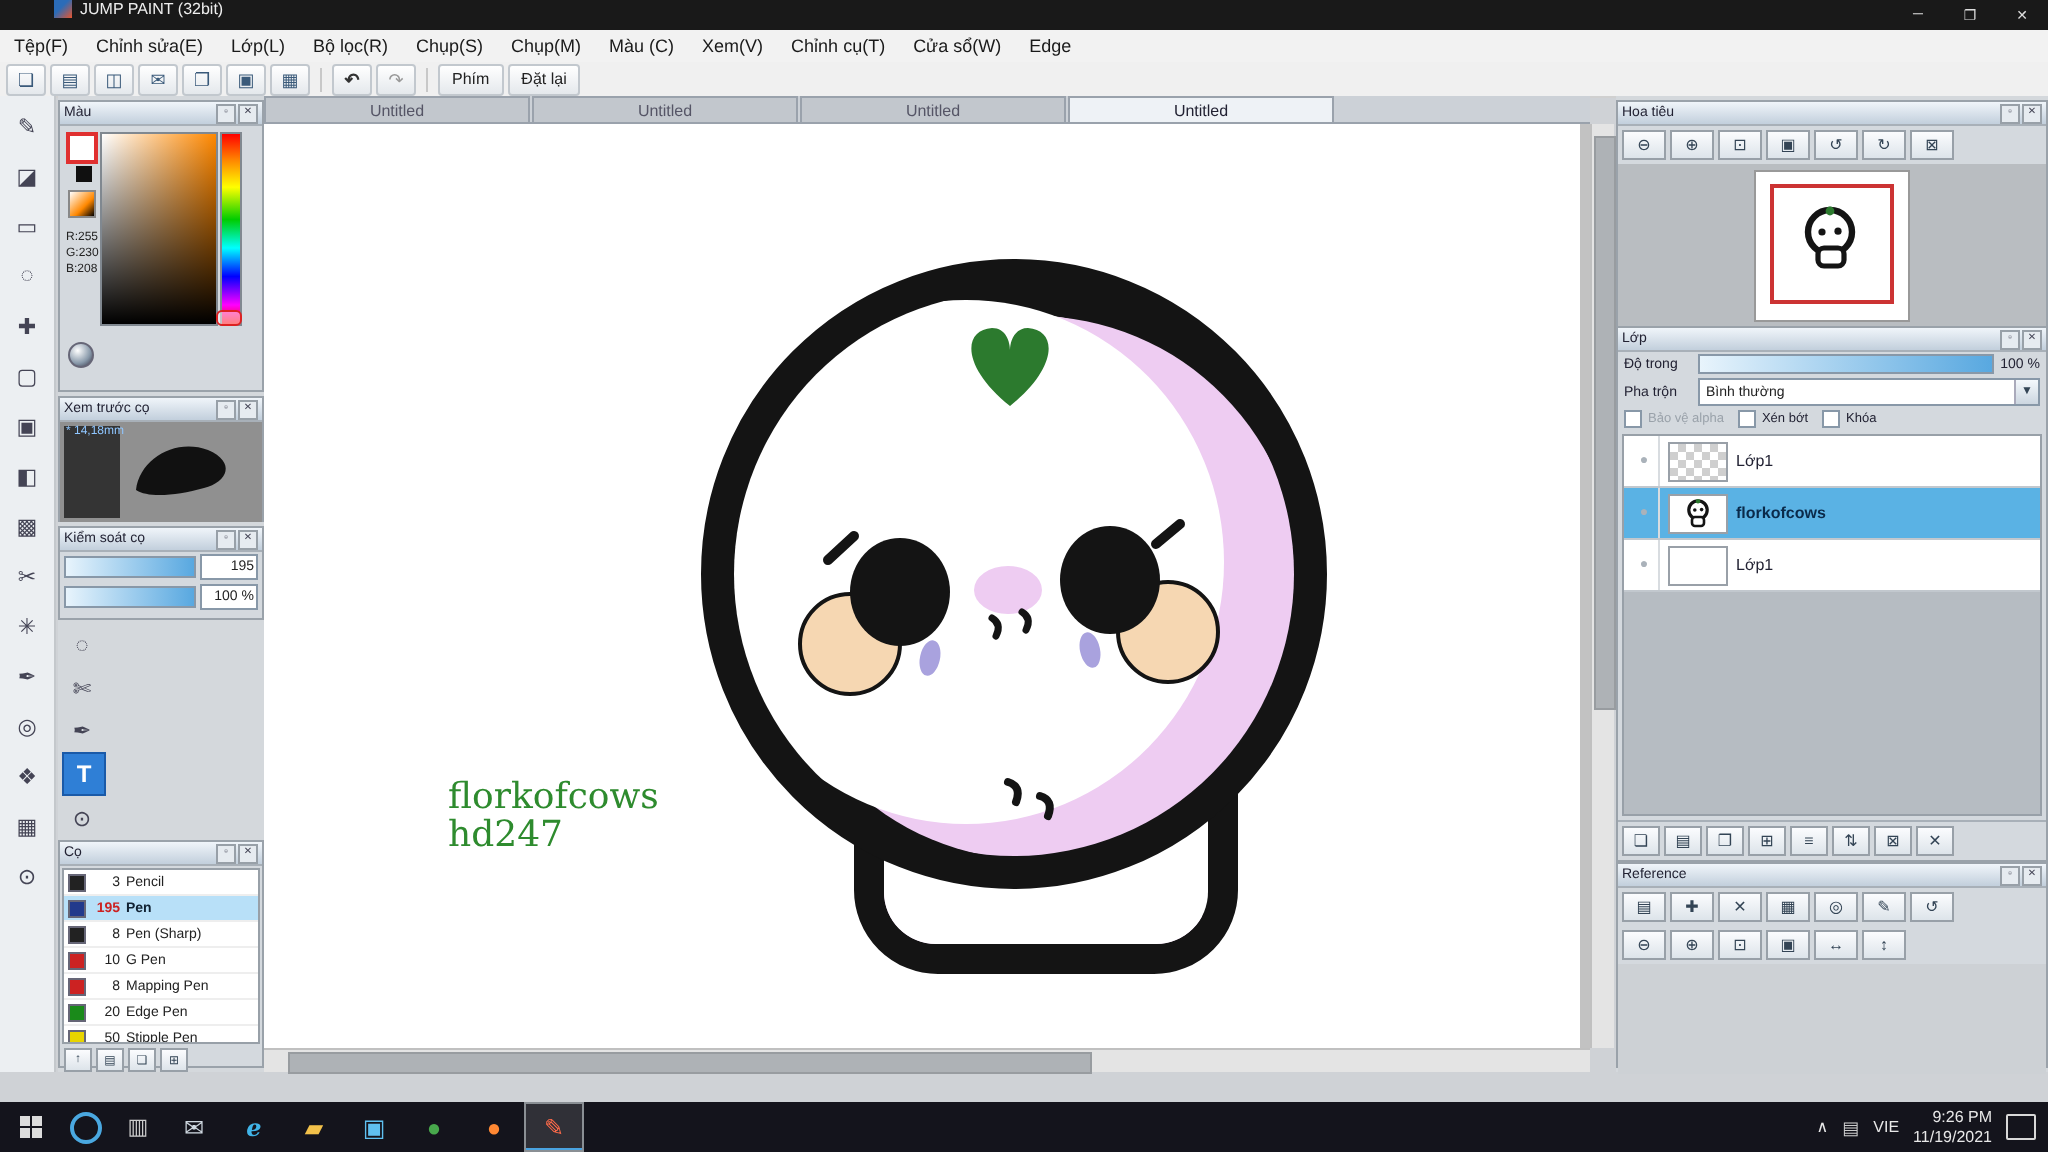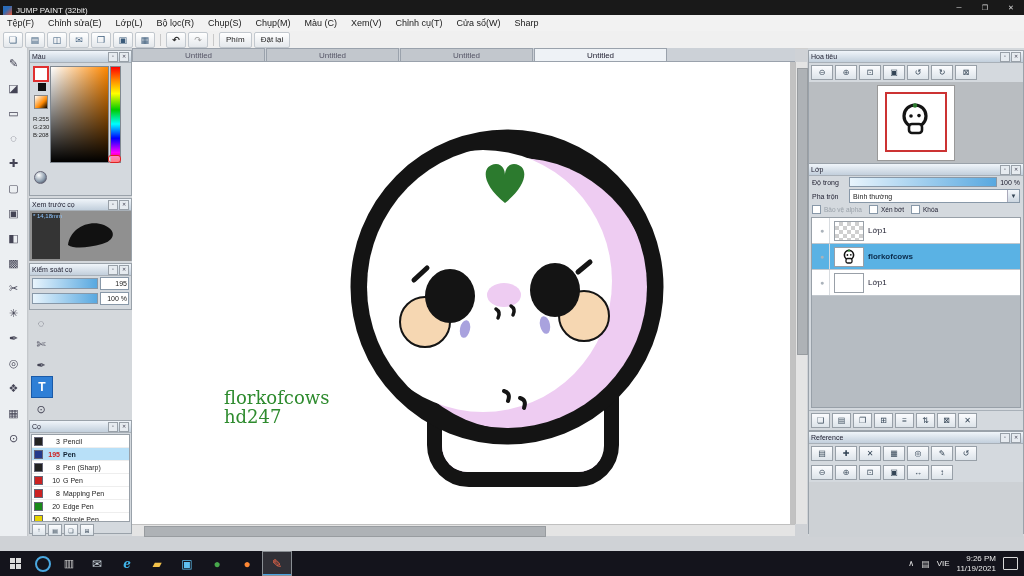--- a/index.html
+++ b/index.html
@@ -1,18 +1,18 @@
 <!DOCTYPE html>
 <html><head>
 <meta charset="utf-8">
 <style>
   html,body{margin:0;padding:0;}
   #app{position:relative;width:1024px;height:576px;background:#cfd2d6;font-family:"Liberation Sans",sans-serif;overflow:hidden;}
   
-  .titlebar{position:absolute;top:0;left:0;right:0;height:15px;background:#191919;color:#eee;display:flex;align-items:flex-end;font-size:8px;}
+  .titlebar{position:absolute;top:0;left:0;right:0;height:15px;background:#191919;color:#eee;display:flex;align-items:flex-start;font-size:8px;padding-left:24px;}
   .app-icon{width:9px;height:9px;margin:0 4px 0 3px;background:linear-gradient(135deg,#2b6cb8 40%,#e8552e);}
   .win-controls{margin-left:auto;display:flex;height:100%;}
   .win-btn{width:26px;display:flex;align-items:center;justify-content:center;font-size:7px;color:#ddd;}
   
   .menubar{position:absolute;top:15px;left:0;right:0;height:16px;background:#f2f2f2;border-bottom:1px solid #dcdcdc;display:flex;align-items:center;font-size:9px;color:#1a1a1a;}
   .menu-item{padding:0 7px;height:100%;display:flex;align-items:center;}
   .toolbar{position:absolute;top:31px;left:0;right:0;height:17px;background:#f0f0f0;border-bottom:1px solid #d0d0d0;display:flex;align-items:center;padding-left:3px;gap:2px;}
   .tb-btn{min-width:18px;height:14px;border:1px solid #c2c8ce;background:linear-gradient(#ffffff,#e4e8ec);border-radius:2px;display:flex;align-items:center;justify-content:center;font-size:9px;color:#3a5a7a;}
   .tb-btn .dark{color:#333;font-weight:bold;} .tb-btn .lite{color:#999;}
   .tb-label{font-size:8px;color:#222;padding:0 6px;}
@@ -131,21 +131,21 @@
     <span class="menu-item">Tệp(F)</span>
     <span class="menu-item">Chỉnh sửa(E)</span>
     <span class="menu-item">Lớp(L)</span>
     <span class="menu-item">Bộ lọc(R)</span>
     <span class="menu-item">Chụp(S)</span>
     <span class="menu-item">Chụp(M)</span>
     <span class="menu-item">Màu (C)</span>
     <span class="menu-item">Xem(V)</span>
     <span class="menu-item">Chỉnh cụ(T)</span>
     <span class="menu-item">Cửa sổ(W)</span>
-    <span class="menu-item">Sharp</span>
+    <span class="menu-item">Edge</span>
   </div>
 
   <div class="toolbar">
     <div class="tb-btn">
         <span>❏</span>
       </div>
     <div class="tb-btn">
         <span>▤</span>
       </div>
     <div class="tb-btn">

